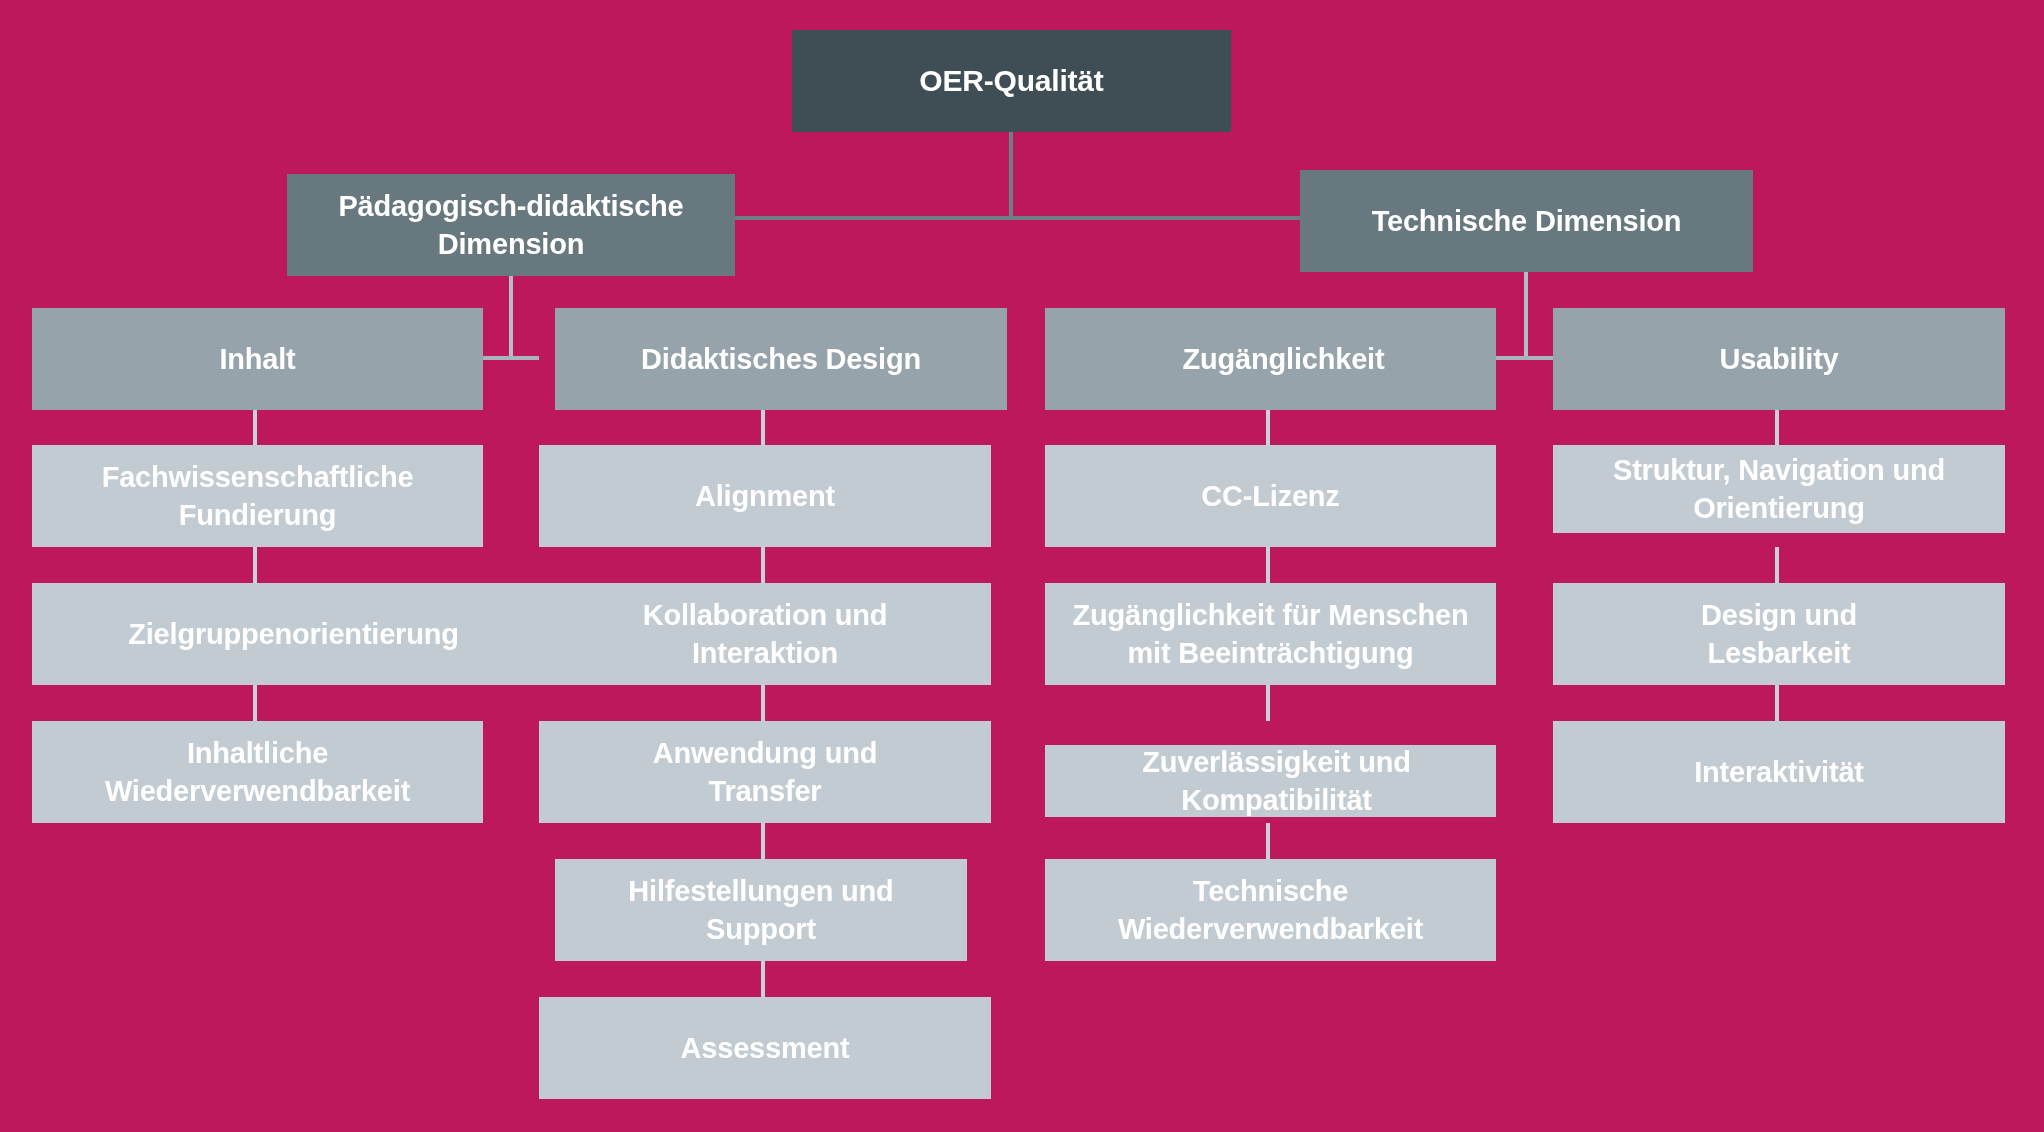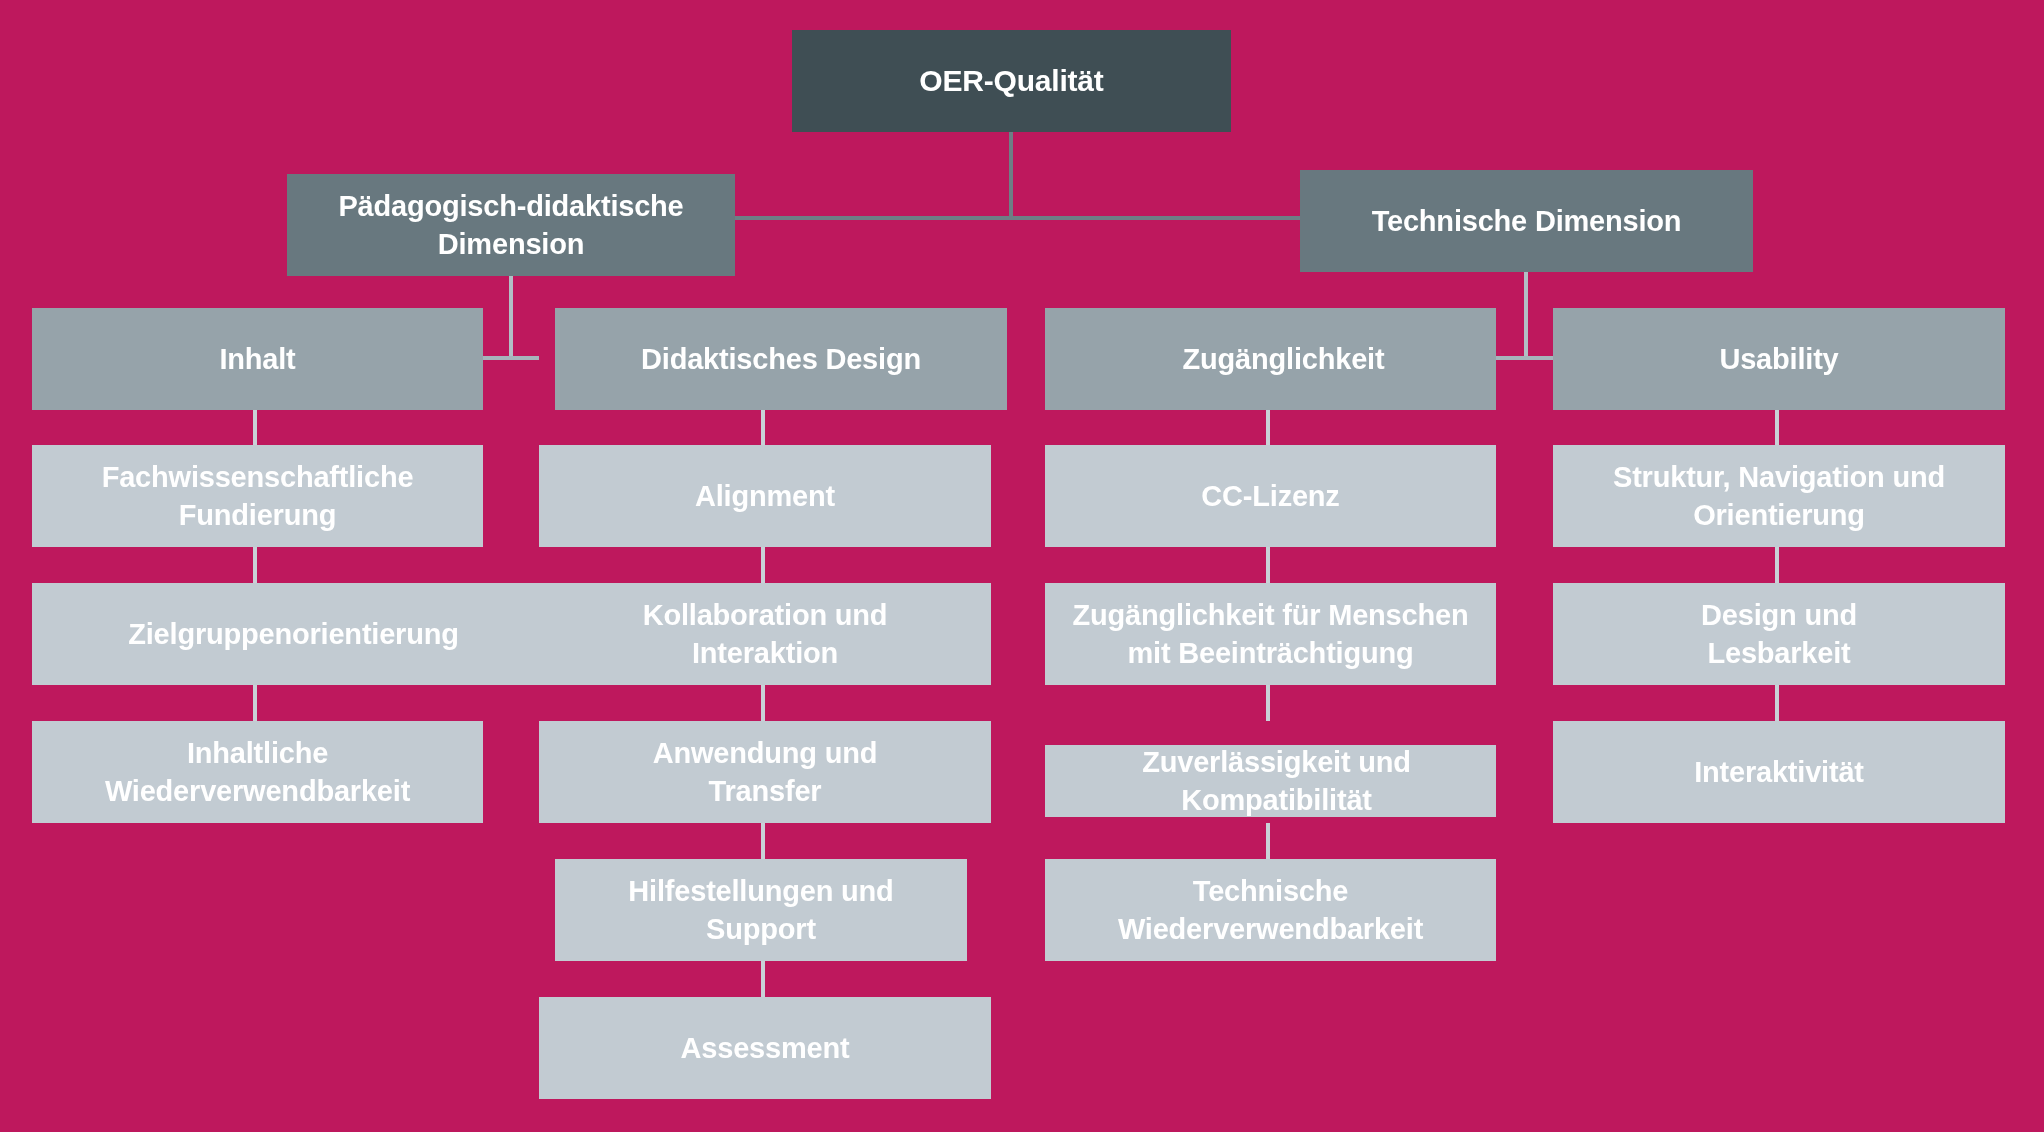--- a/index.html
+++ b/index.html
@@ -101,19 +101,19 @@
   <div class="node node--item" style="left:539px; top:997px; width:452px; height:102px;">Assessment</div>
 
   <div class="node node--item" style="left:1045px; top:445px; width:451px; height:102px;">CC-Lizenz</div>
   <div class="node node--item" style="left:1045px; top:583px; width:451px; height:102px;">Zugänglichkeit für Menschen
 mit Beeinträchtigung</div>
   <div class="node node--item" style="left:1045px; top:745px; width:451px; height:72px;padding-left:18px;">Zuverlässigkeit und
 Kompatibilität</div>
   <div class="node node--item" style="left:1045px; top:859px; width:451px; height:102px;">Technische
 Wiederverwendbarkeit</div>
 
-  <div class="node node--item" style="left:1553px; top:445px; width:452px; height:102px;">Struktur, Navigation und
+  <div class="node node--item" style="left:1553px; top:445px; width:452px; height:88px;">Struktur, Navigation und
 Orientierung</div>
   <div class="node node--item" style="left:1553px; top:583px; width:452px; height:102px;">Design und
 Lesbarkeit</div>
   <div class="node node--item" style="left:1553px; top:721px; width:452px; height:102px;">Interaktivität</div>
 
 </div>
 
 </body></html>

